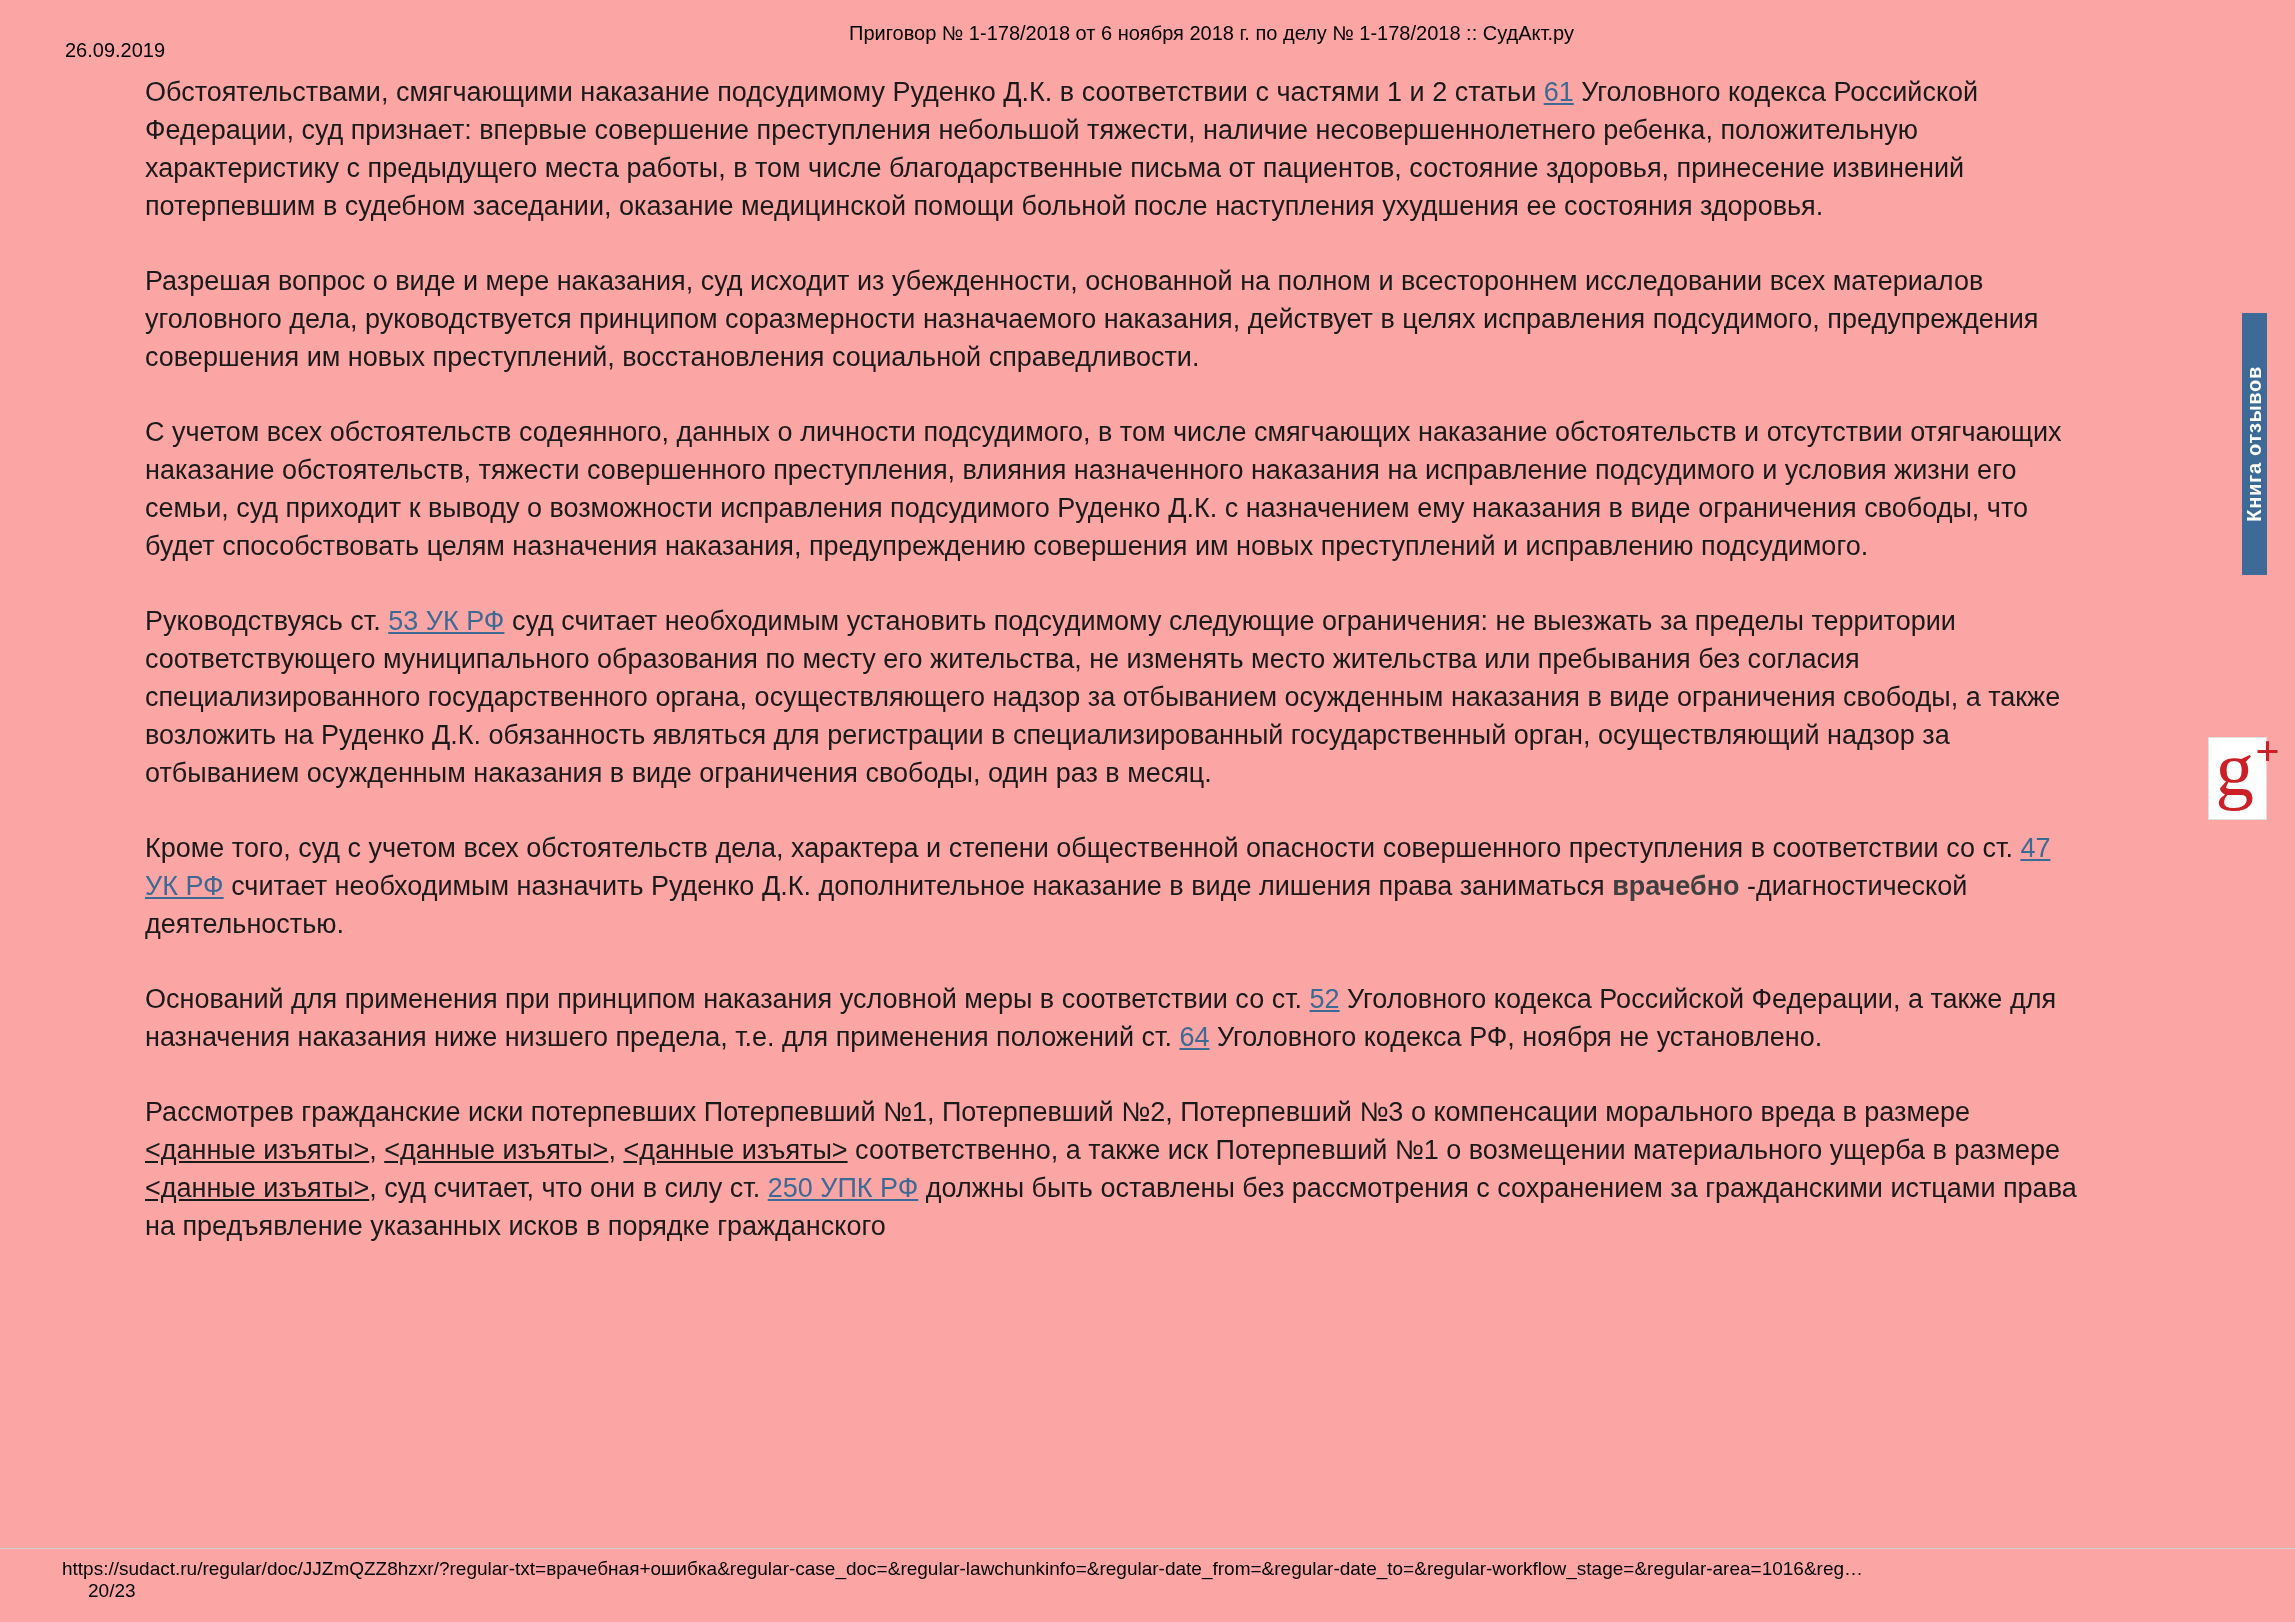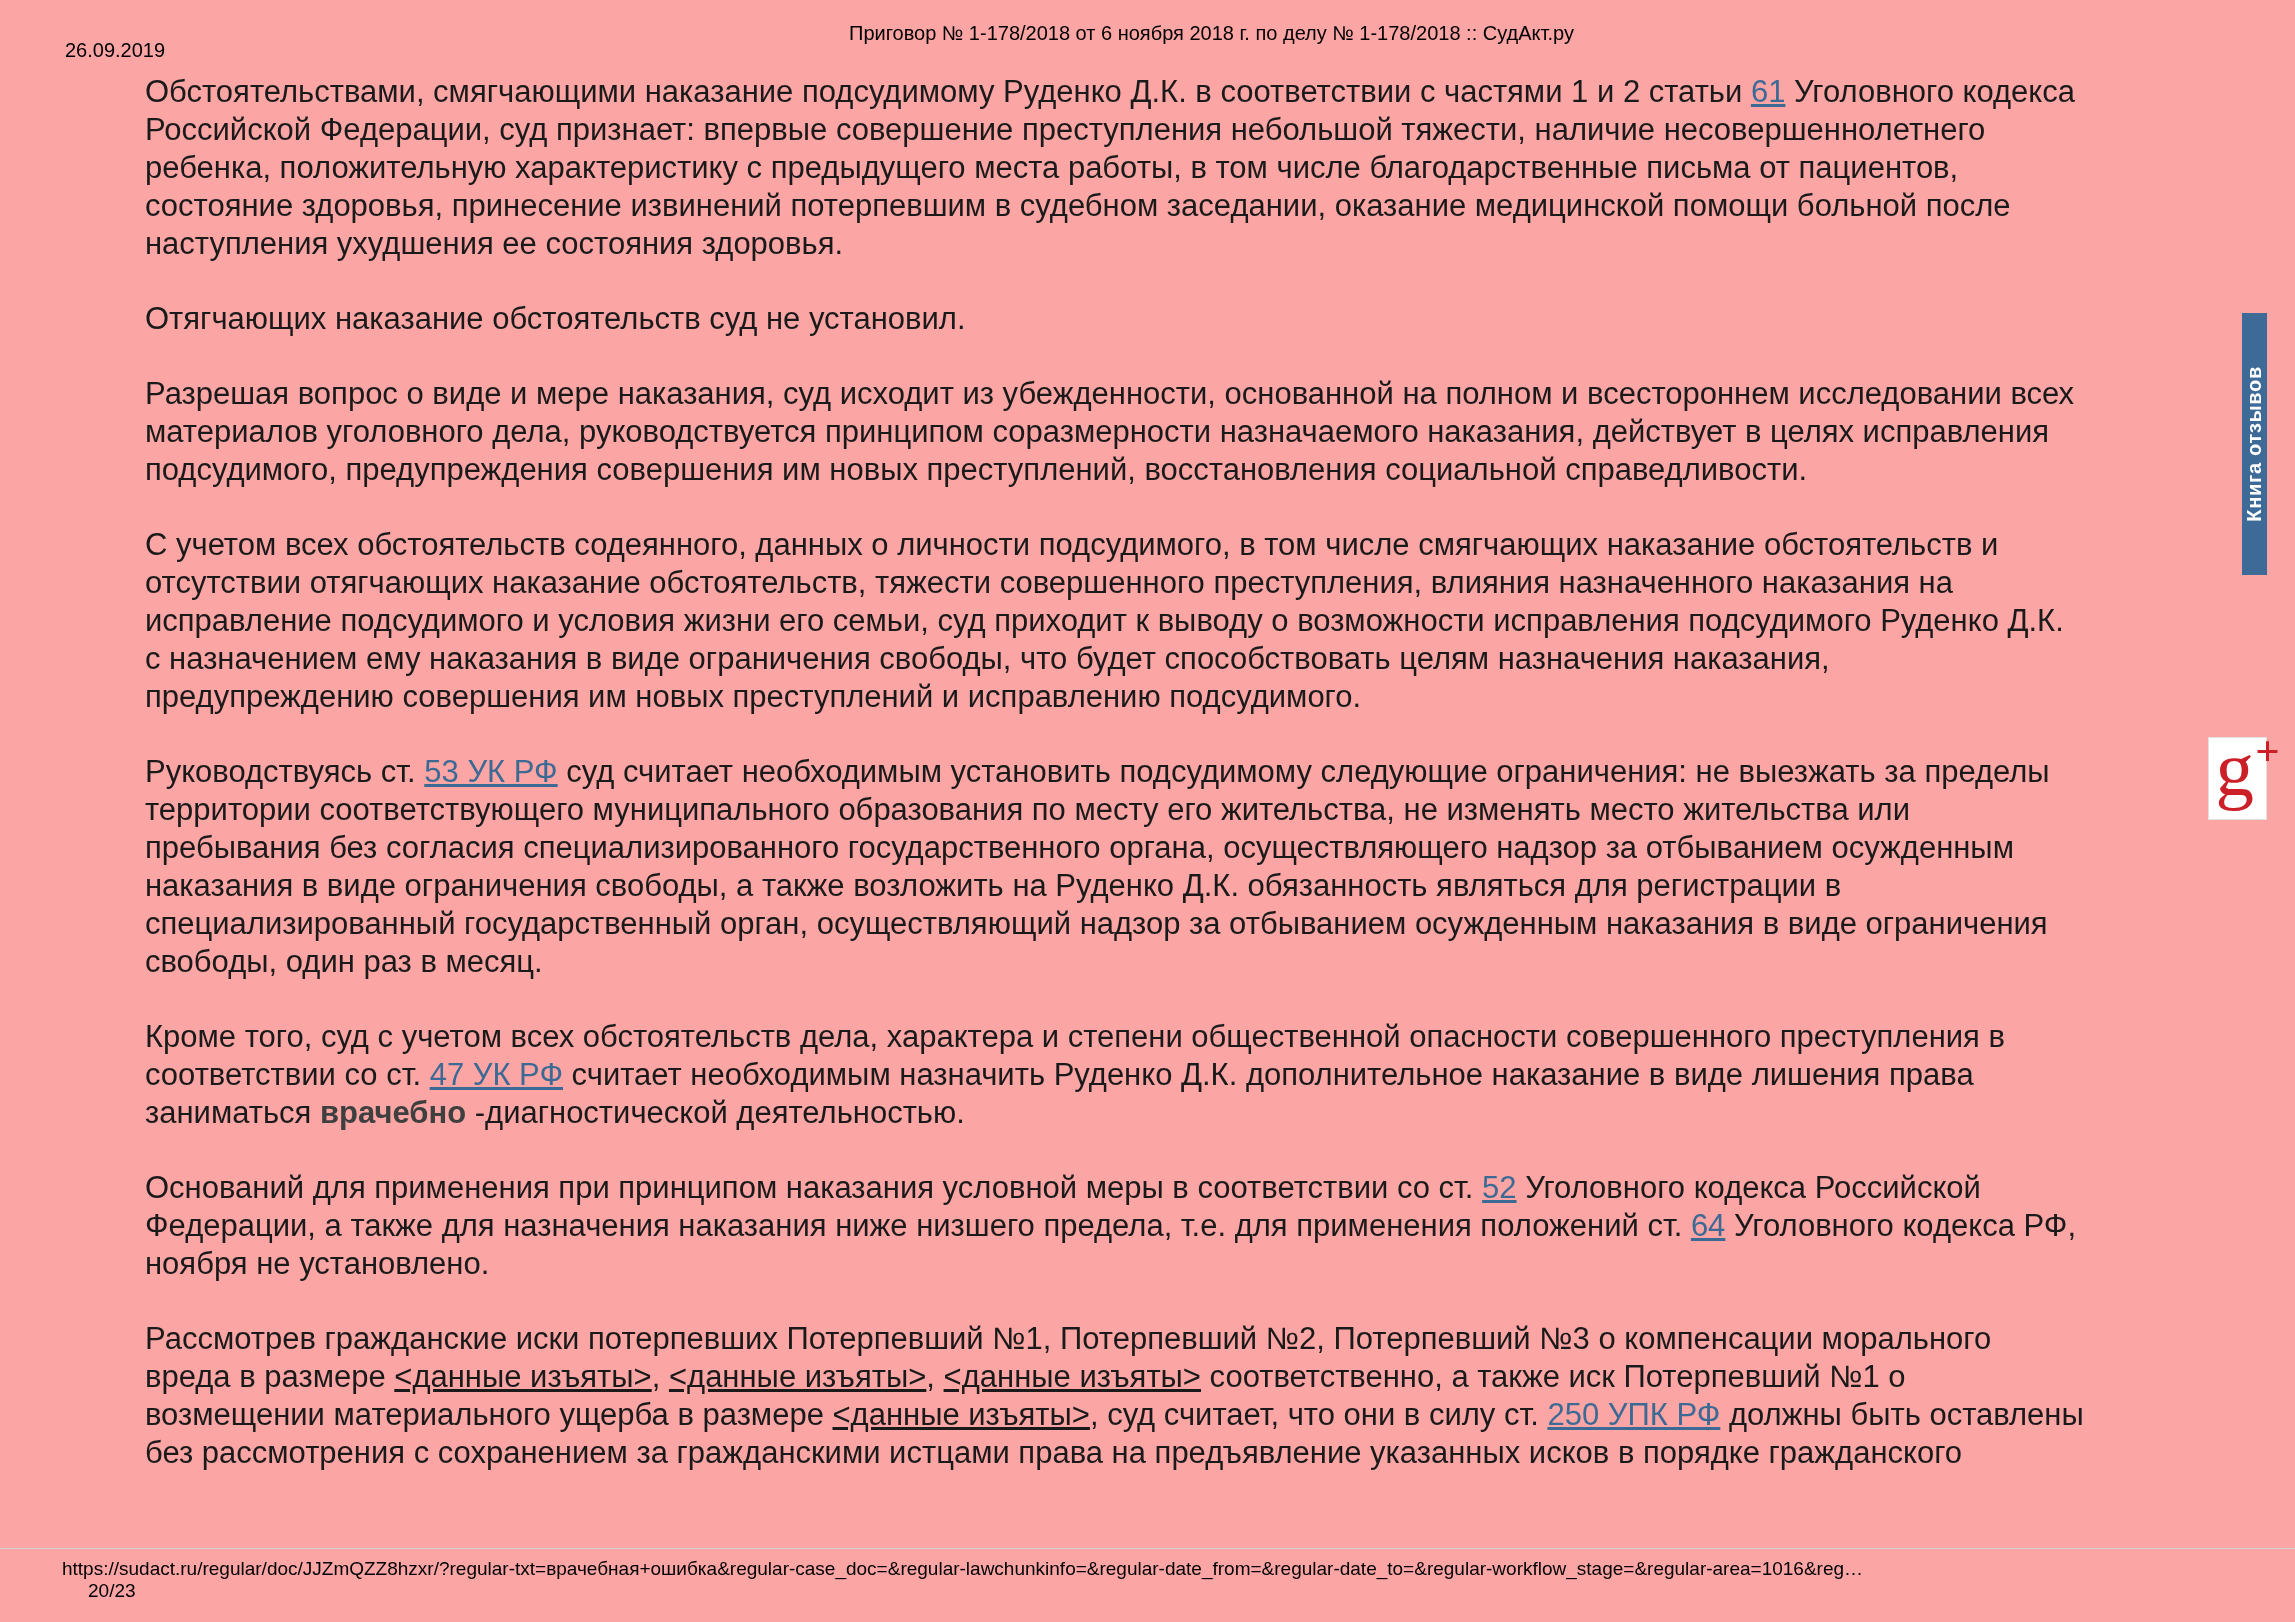--- a/index.html
+++ b/index.html
@@ -28,21 +28,21 @@
     font-size: 20px;
     color: #000;
     white-space: nowrap;
   }
 
   
   .content {
     position: absolute;
     left: 145px; top: 73px;
     width: 1940px;
-    font-size: 31px;
+    font-size: 27px;
     line-height: 38px;
   }
   .content p.para { margin: 0 0 37px 0; }
   .content a.law-link {
     color: var(--link, #3d6a94);
     text-decoration: underline;
     cursor: pointer;
   }
   .content .hl { font-weight: bold; color: #3f3f3f; }
   .content .redacted { text-decoration: underline; }
@@ -117,21 +117,20 @@
 <body>
 
 <div class="page">
 
   <div class="print-header-date">26.09.2019</div>
 
   <div class="print-header-title">Приговор № 1-178/2018 от 6 ноября 2018 г. по делу № 1-178/2018 :: СудАкт.ру</div>
 
   <div class="content">
       <p class="para"><span>Обстоятельствами, смягчающими наказание подсудимому Руденко Д.К. в соответствии с частями 1 и 2 статьи </span><a class="law-link" href="#">61</a><span> Уголовного кодекса Российской Федерации, суд признает: впервые совершение преступления небольшой тяжести, наличие несовершеннолетнего ребенка, положительную характеристику с предыдущего места работы, в том числе благодарственные письма от пациентов, состояние здоровья, принесение извинений потерпевшим в судебном заседании, оказание медицинской помощи больной после наступления ухудшения ее состояния здоровья.</span></p>
-      <p class="para"><span>Отягчающих наказание обстоятельств суд не установил.</span></p>
       <p class="para"><span>Разрешая вопрос о виде и мере наказания, суд исходит из убежденности, основанной на полном и всестороннем исследовании всех материалов уголовного дела, руководствуется принципом соразмерности назначаемого наказания, действует в целях исправления подсудимого, предупреждения совершения им новых преступлений, восстановления социальной справедливости.</span></p>
       <p class="para"><span>С учетом всех обстоятельств содеянного, данных о личности подсудимого, в том числе смягчающих наказание обстоятельств и отсутствии отягчающих наказание обстоятельств, тяжести совершенного преступления, влияния назначенного наказания на исправление подсудимого и условия жизни его семьи, суд приходит к выводу о возможности исправления подсудимого Руденко Д.К. с назначением ему наказания в виде ограничения свободы, что будет способствовать целям назначения наказания, предупреждению совершения им новых преступлений и исправлению подсудимого.</span></p>
       <p class="para"><span>Руководствуясь ст. </span><a class="law-link" href="#">53 УК РФ</a><span> суд считает необходимым установить подсудимому следующие ограничения: не выезжать за пределы территории соответствующего муниципального образования по месту его жительства, не изменять место жительства или пребывания без согласия специализированного государственного органа, осуществляющего надзор за отбыванием осужденным наказания в виде ограничения свободы, а также возложить на Руденко Д.К. обязанность являться для регистрации в специализированный государственный орган, осуществляющий надзор за отбыванием осужденным наказания в виде ограничения свободы, один раз в месяц.</span></p>
       <p class="para"><span>Кроме того, суд с учетом всех обстоятельств дела, характера и степени общественной опасности совершенного преступления в соответствии со ст. </span><a class="law-link" href="#">47 УК РФ</a><span> считает необходимым назначить Руденко Д.К. дополнительное наказание в виде лишения права заниматься </span><span class="hl">врачебно</span><span> -диагностической деятельностью.</span></p>
       <p class="para"><span>Оснований для применения при принципом наказания условной меры в соответствии со ст. </span><a class="law-link" href="#">52</a><span> Уголовного кодекса Российской Федерации, а также для назначения наказания ниже низшего предела, т.е. для применения положений ст. </span><a class="law-link" href="#">64</a><span> Уголовного кодекса РФ, ноября не установлено.</span></p>
       <p class="para"><span>Рассмотрев гражданские иски потерпевших Потерпевший №1, Потерпевший №2, Потерпевший №3 о компенсации морального вреда в размере </span><span class="redacted">&lt;данные изъяты&gt;</span><span>, </span><span class="redacted">&lt;данные изъяты&gt;</span><span>, </span><span class="redacted">&lt;данные изъяты&gt;</span><span> соответственно, а также иск Потерпевший №1 о возмещении материального ущерба в размере </span><span class="redacted">&lt;данные изъяты&gt;</span><span>, суд считает, что они в силу ст. </span><a class="law-link" href="#">250 УПК РФ</a><span> должны быть оставлены без рассмотрения с сохранением за гражданскими истцами права на предъявление указанных исков в порядке гражданского</span></p>
     </div>
 
   <div class="feedback-banner">
     <span class="vtext">Книга отзывов</span>

